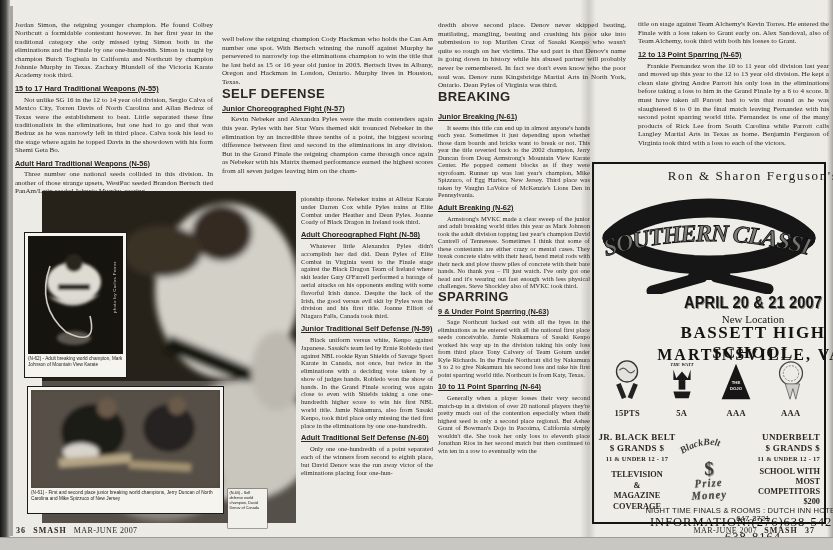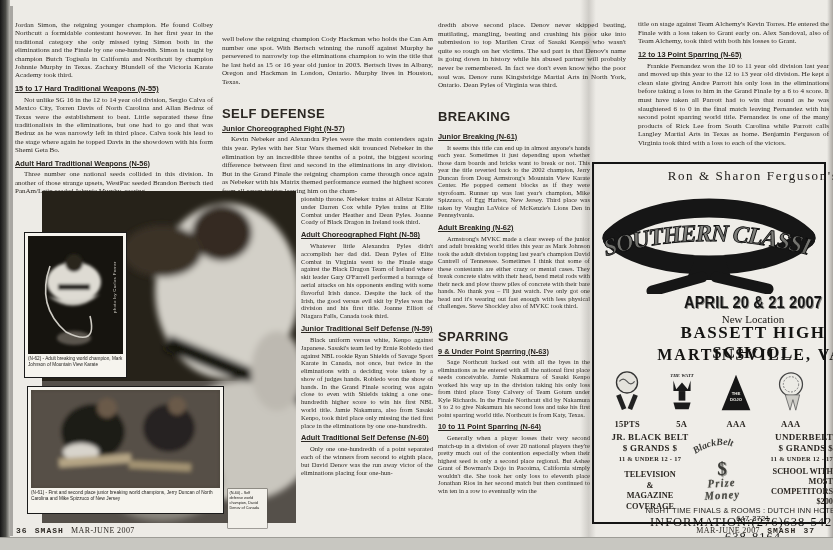--- a/index.html
+++ b/index.html
@@ -12,44 +12,44 @@
   .gutter{left:580px;top:0;width:16px;height:537px;background:linear-gradient(90deg,rgba(0,0,0,0),rgba(70,66,60,.18) 55%,rgba(0,0,0,0));}
   .right-edge{left:827px;top:0;width:6px;height:537px;background:linear-gradient(90deg,rgba(0,0,0,0),rgba(70,66,60,.4));}
   .page-frame{left:10px;top:6px;width:3px;height:530px;background:rgba(40,38,34,.35);}
   
   .bt{font-size:7.1px;line-height:8.6px;text-align:justify;}
   .bt2{font-size:6.6px;line-height:7.8px;text-align:justify;}
   .bt3{font-size:6.5px;line-height:7.5px;text-align:justify;}
   p{margin:0;}
   p.ind{text-indent:9px;}
   .shead{font:bold 7.4px/1.2 "Liberation Sans",sans-serif;text-decoration:underline;margin:5px 0 2px;}
-  .btitle{font:bold 13px/1 "Liberation Sans",sans-serif;letter-spacing:.4px;margin:20px 0 5px;}
+  .btitle{font:bold 13px/1 "Liberation Sans",sans-serif;letter-spacing:.4px;margin:0 0 5px;}
   .clip{overflow:hidden;}
   
   .photo{background:#221f1a;}
   .whitebox{background:#f6f4ee;border:1px solid #1a1a1a;box-sizing:border-box;padding:3px;}
   .cap{font:4.7px/1.3 "Liberation Sans",sans-serif;color:#1d1b18;margin-top:2px;text-align:left;}
   .cap-tiny{font:3.8px/1.35 "Liberation Sans",sans-serif;color:#1d1b18;}
   .credit{writing-mode:vertical-rl;transform:rotate(180deg);font:4.3px/1 "Liberation Sans",sans-serif;color:#cfccc4;letter-spacing:.4px;}
   
   .footer{font-size:8px;letter-spacing:.4px;}
-  .footer b{letter-spacing:1px;font-family:Liberation Mono, monospace;}
+  .footer b{letter-spacing:1px;}
   
   .ad{left:592px;top:162px;width:234px;height:362px;border:2px solid #141414;background:#efede8;box-sizing:border-box;}
   .ad .center{text-align:center;width:100%;}
   .presenter{top:4px;font-size:13px;letter-spacing:1.6px;color:#1c1a17;}
   .ad-date{top:131px;font:900 14.5px/1 "Liberation Sans",sans-serif;color:#161616;letter-spacing:.2px;
            text-shadow:1px 1px 0 #8a8a86;transform:scaleY(1.15);}
   .newloc{top:149px;font-size:11px;color:#1c1a17;}
   .venue{top:159px;font-weight:bold;font-size:17px;letter-spacing:1.5px;color:#141412;}
   .city{top:182px;font-weight:bold;font-size:16px;letter-spacing:2px;color:#141412;}
-  .icons-row{top:206px;left:6px;width:218px;display:flex;}
+  .icons-row{top:195px;left:6px;width:218px;display:flex;}
   .icon-cell{flex:1;text-align:center;}
   .icon-label{font-weight:bold;font-size:8.5px;letter-spacing:.3px;display:block;margin-top:1px;}
-  .grid3{top:268px;left:4px;width:222px;display:flex;margin-left:13px;}
+  .grid3{top:268px;left:4px;width:222px;display:flex;}
   .gcell{flex:1;text-align:center;}
   .dv1{font-weight:bold;font-size:9px;line-height:11px;letter-spacing:.3px;}
   .dv2{font-weight:bold;font-size:6.4px;line-height:9px;letter-spacing:.3px;}
   .tvblock{margin-top:7px;font-weight:bold;font-size:8.3px;line-height:10.5px;}
   .dollar-big{font-weight:bold;font-size:19px;line-height:18px;color:#3d3d39;text-shadow:1px 1px 0 #9a9a94;}
   .prize{display:inline-block;font:bold italic 10.5px "Liberation Serif",serif;color:#4a4a44;
          letter-spacing:1.2px;transform:rotate(-3deg) scaleY(1.1);text-shadow:0 0 1px #8a8a84;}
   .hotel{top:343px;font:7.6px/1 "Liberation Sans",sans-serif;color:#1b1a17;letter-spacing:.2px;}
   .info{top:351px;font-size:12.5px;letter-spacing:1px;color:#141412;}
 </style>

